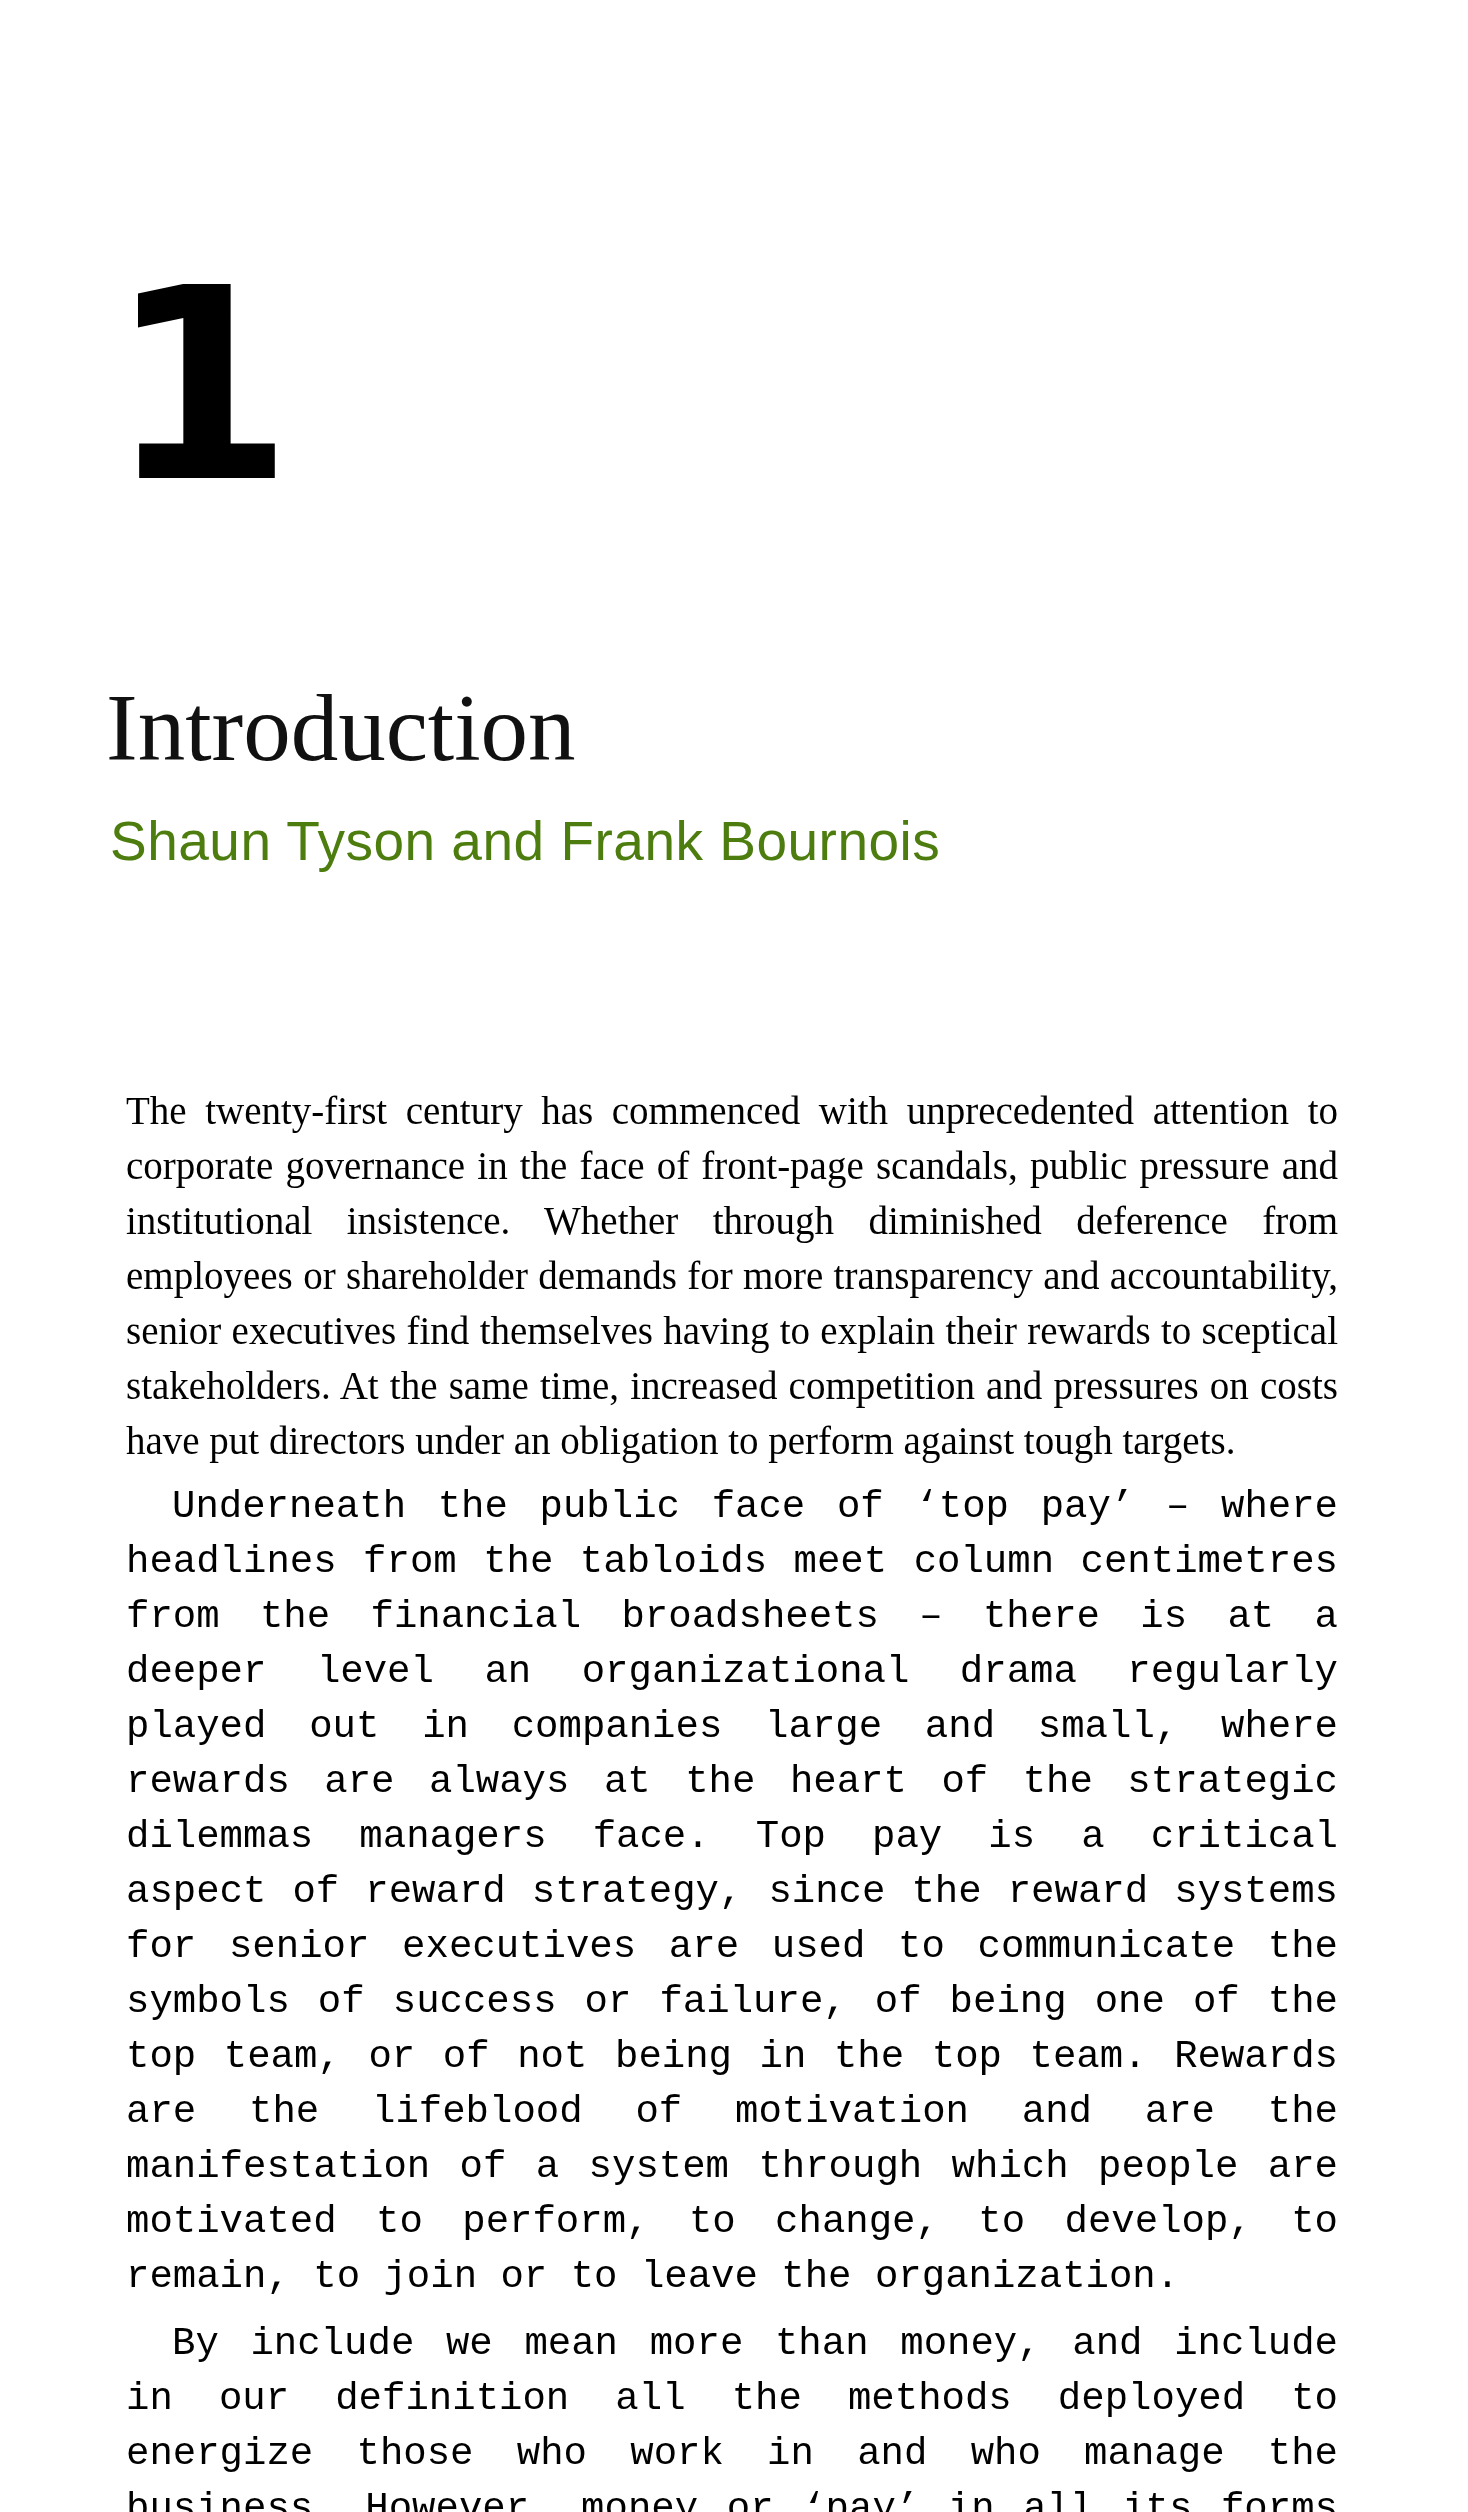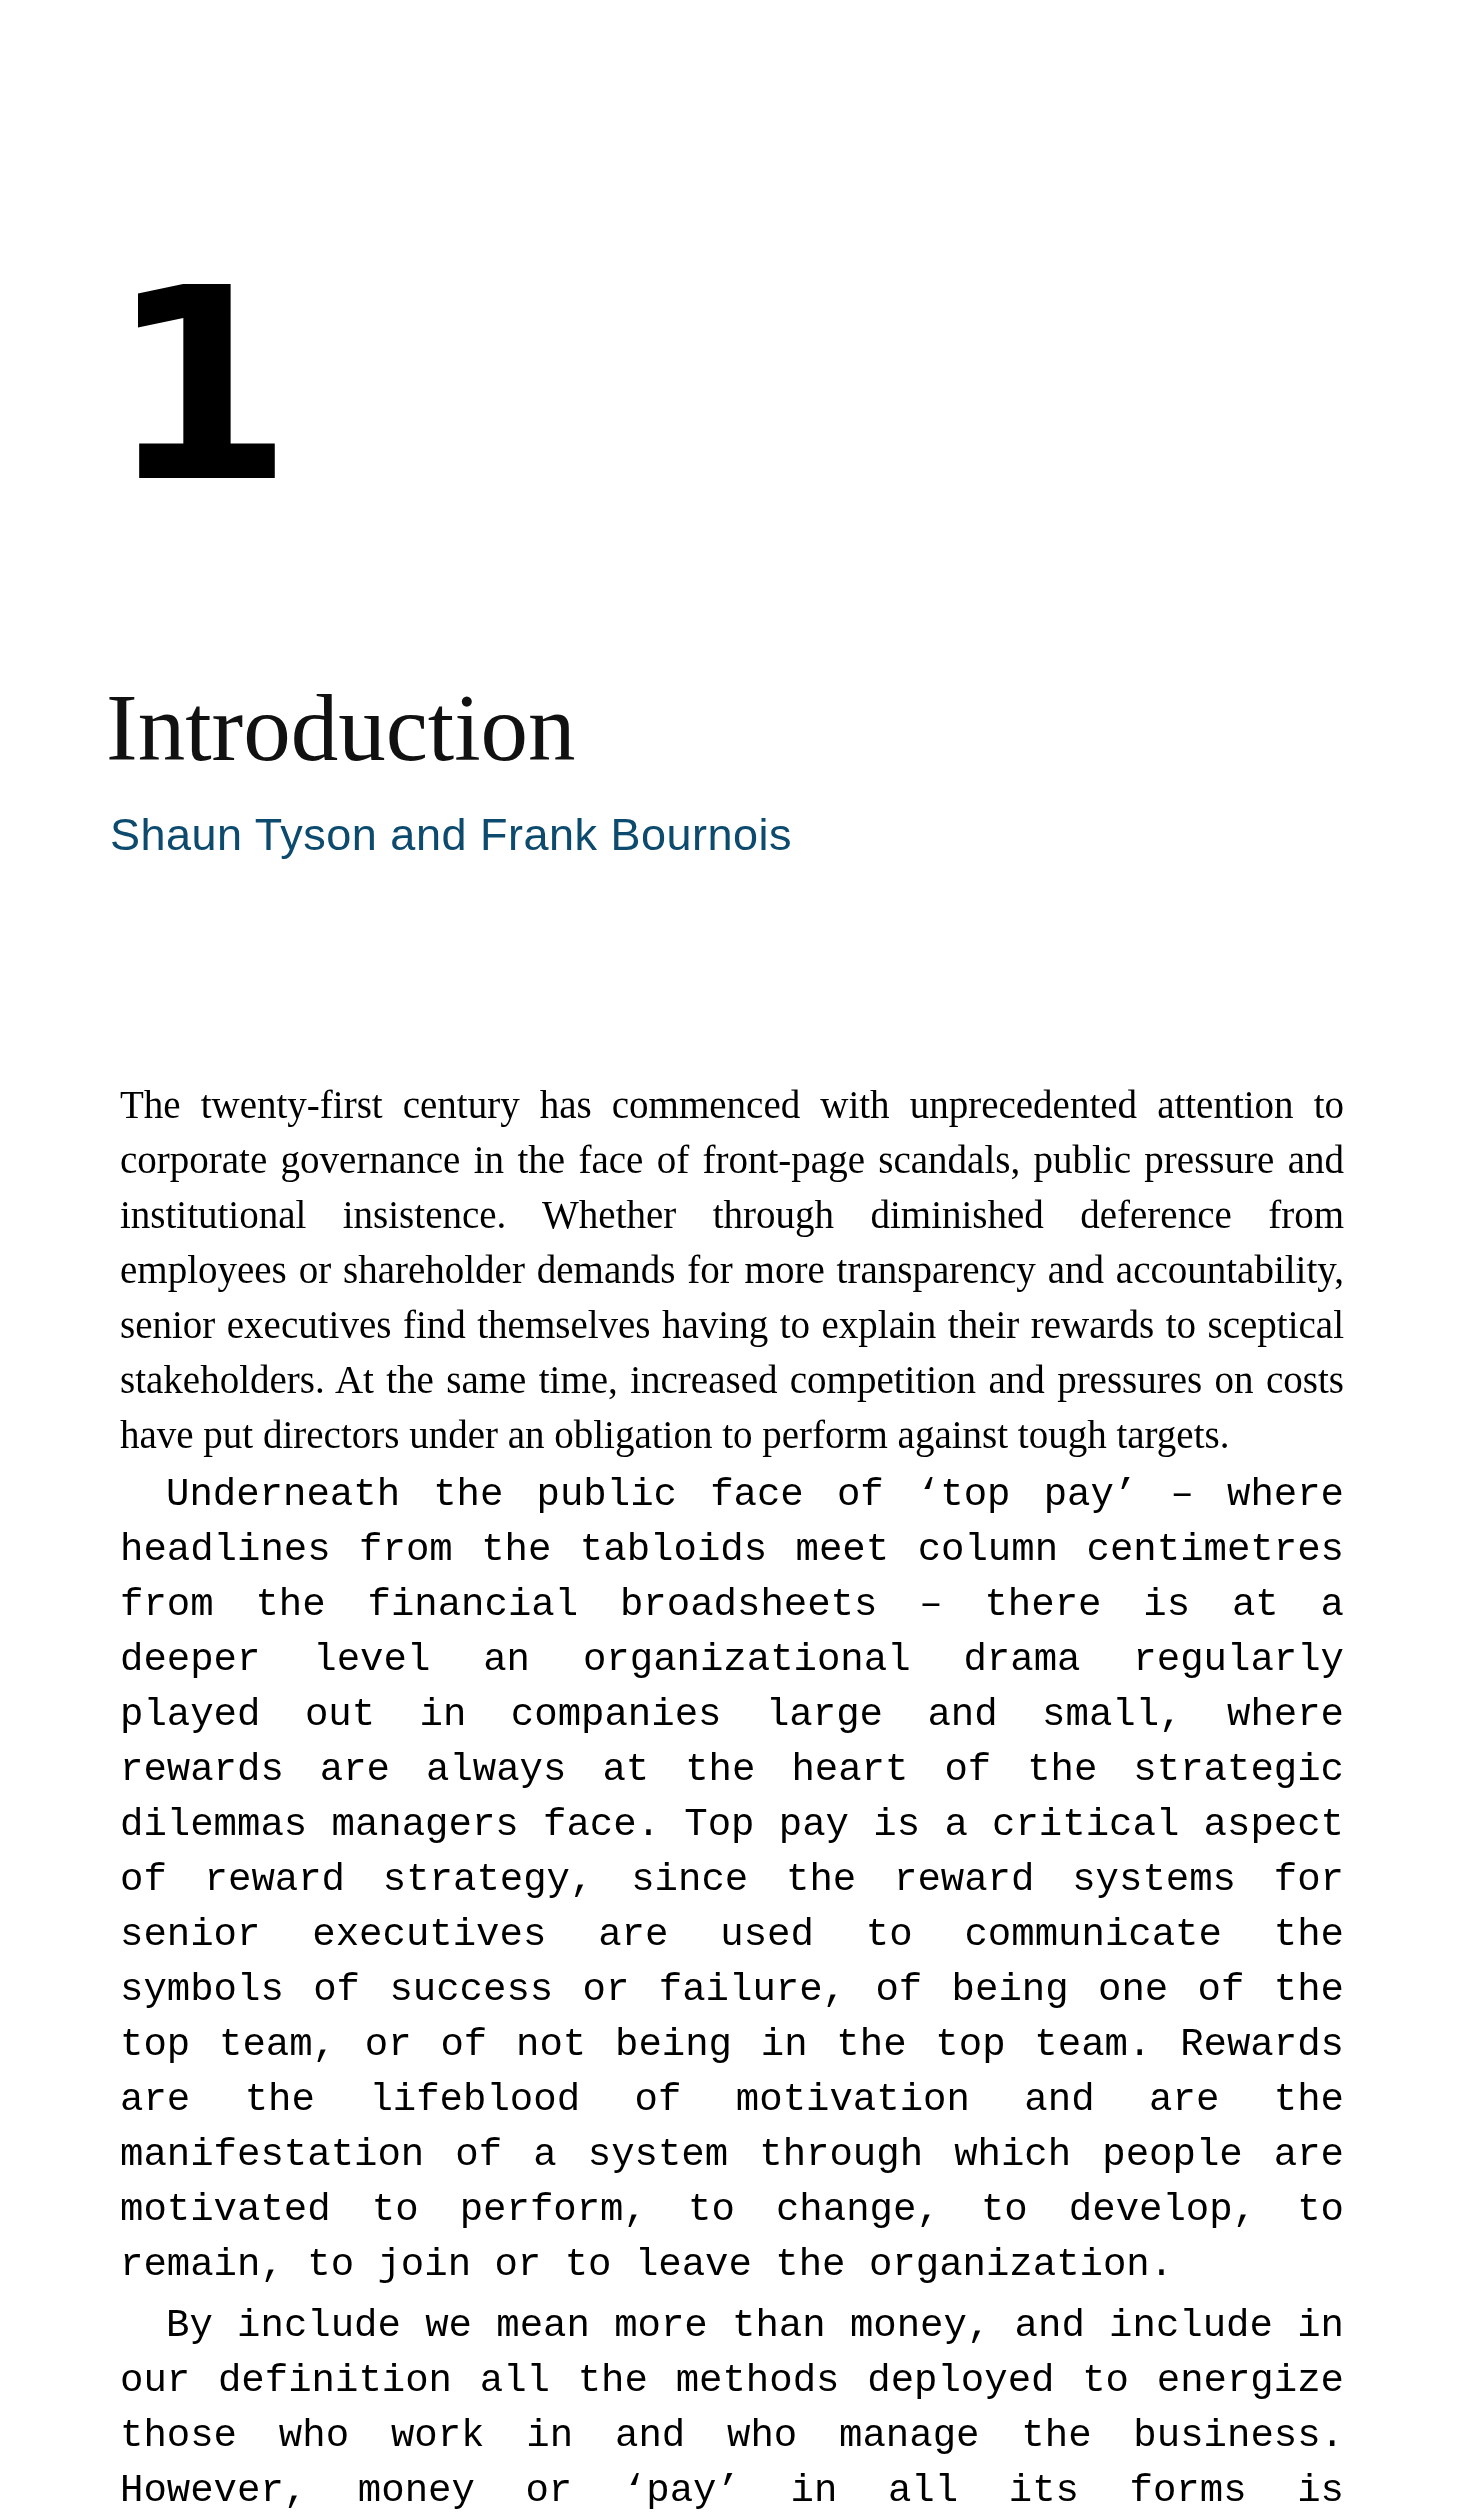--- a/index.html
+++ b/index.html
@@ -35,37 +35,37 @@
     line-height: 1.1;
     letter-spacing: 0px;
     color: #111111;
   }
   .chapter-authors {
     position: absolute;
     left: 110px;
     top: 809px;
     font-family: "Liberation Sans", sans-serif;
     font-weight: 400;
-    font-size: 45px;
+    font-size: 55px;
     letter-spacing: 0.5px;
-    color: #0c4a6e;
+    color: #4d7c0f;
   }
   .body-text {
     position: absolute;
     left: 114px;
     top: 1071px;
     width: 1236px;
     font-family: "Liberation Serif", serif;
     font-size: 39px;
     line-height: 55px;
     text-align: justify;
     color: #000000;
   }
   .body-text p {
-    margin: 6px;
+    margin: 12px;
     padding: 0;
   }
   .body-text p.indented {
     text-indent: 46px;
     font-family: Liberation Mono, monospace;
   }
 </style>
 </head>
 <body>
 

